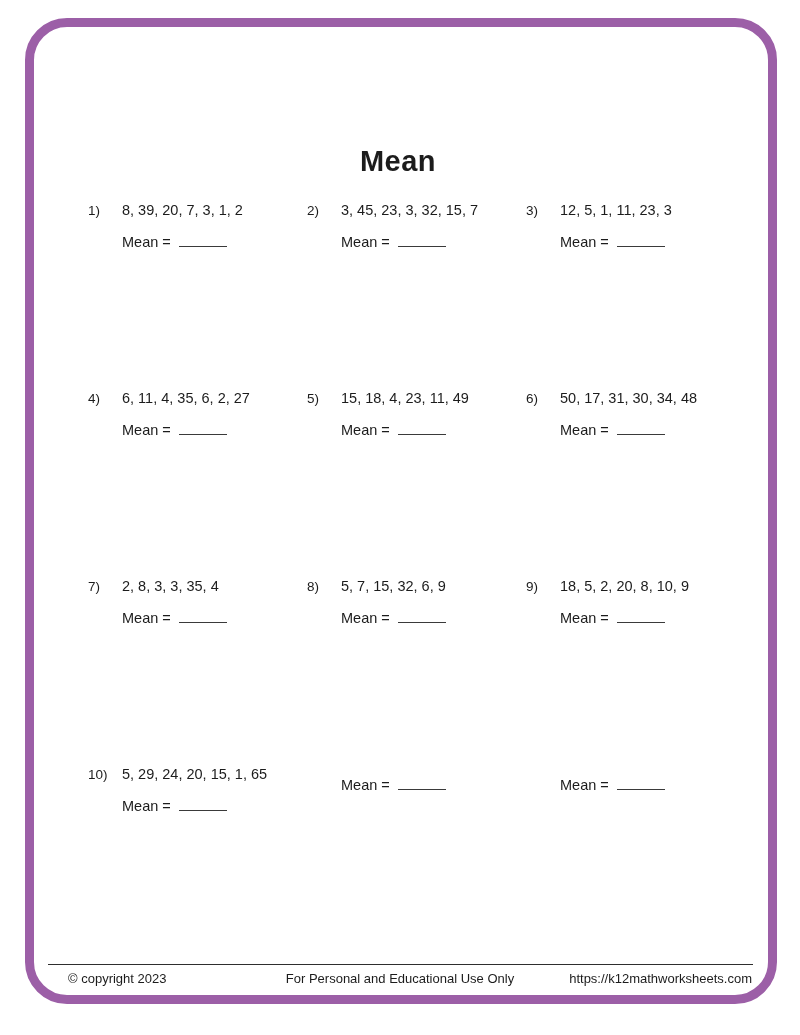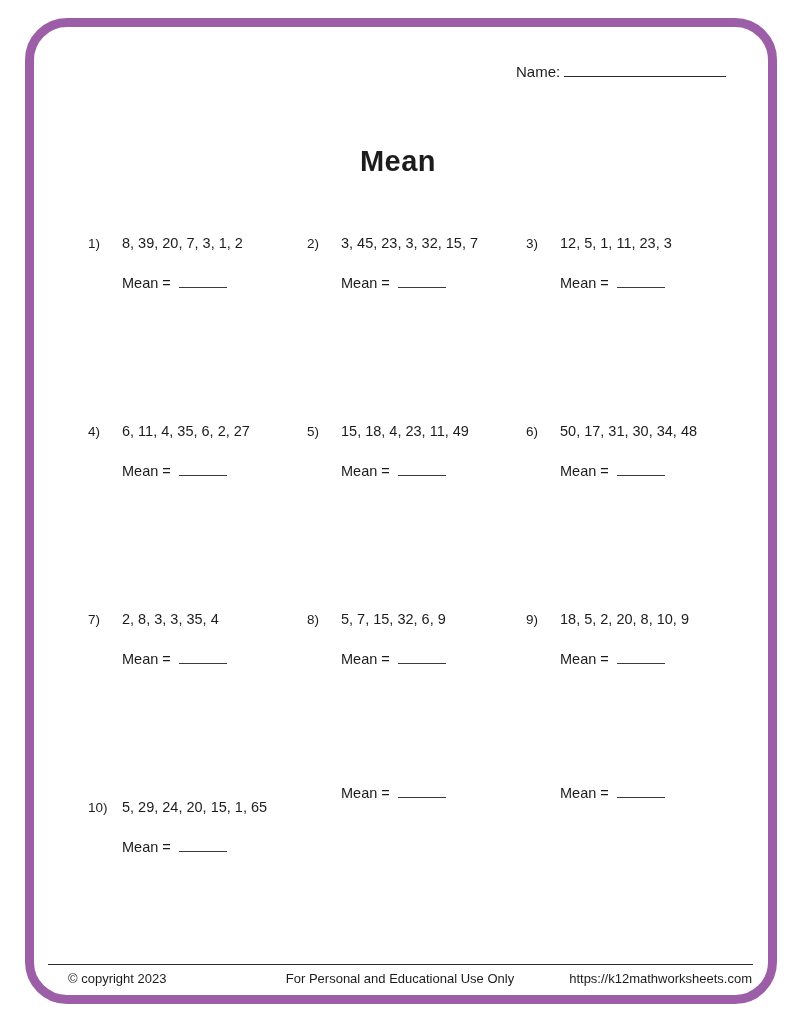--- a/index.html
+++ b/index.html
@@ -62,24 +62,24 @@
     display: grid;
     grid-template-columns: 219px 219px 222px;
     grid-auto-rows: 188px;
   }
   .problem { font-size: 14.5px; }
   .p-line1 { display: flex; align-items: baseline; line-height: 20px; }
   .p-num {
     flex: 0 0 34px;
     font-size: 13.5px;
   }
-  .p-set { white-space: nowrap; margin-top: 33px; }
+  .p-set { white-space: nowrap; }
   .p-line2 {
     margin-left: 34px;
-    margin-top: 16px;
+    margin-top: 8px;
     line-height: 20px;
   }
   .answer-line {
     display: inline-block;
     width: 48px;
     height: 17px;
     border-bottom: 1.6px solid #3a3a3a;
     margin-left: 8px;
     vertical-align: baseline;
   }
@@ -95,23 +95,20 @@
   .footer-usage { left: 0; width: 800px; text-align: center; }
   .footer-url { right: 48px; }
 </style>
 </head>
 <body>
 
 <div class="page">
 
   <div class="frame" style="border-color: rgb(156, 95, 167);"></div>
 
-  <div class="name-block">
-    <span>Name:</span><span class="name-line"></span>
-  </div>
 
   <div class="title">Mean</div>
 
 
   <div class="problems" id="problems">
     <div class="problem">
       <div class="p-line1">
         <span class="p-num">1)</span>
         <span class="p-set">8, 39, 20, 7, 3, 1, 2</span>
       </div>

